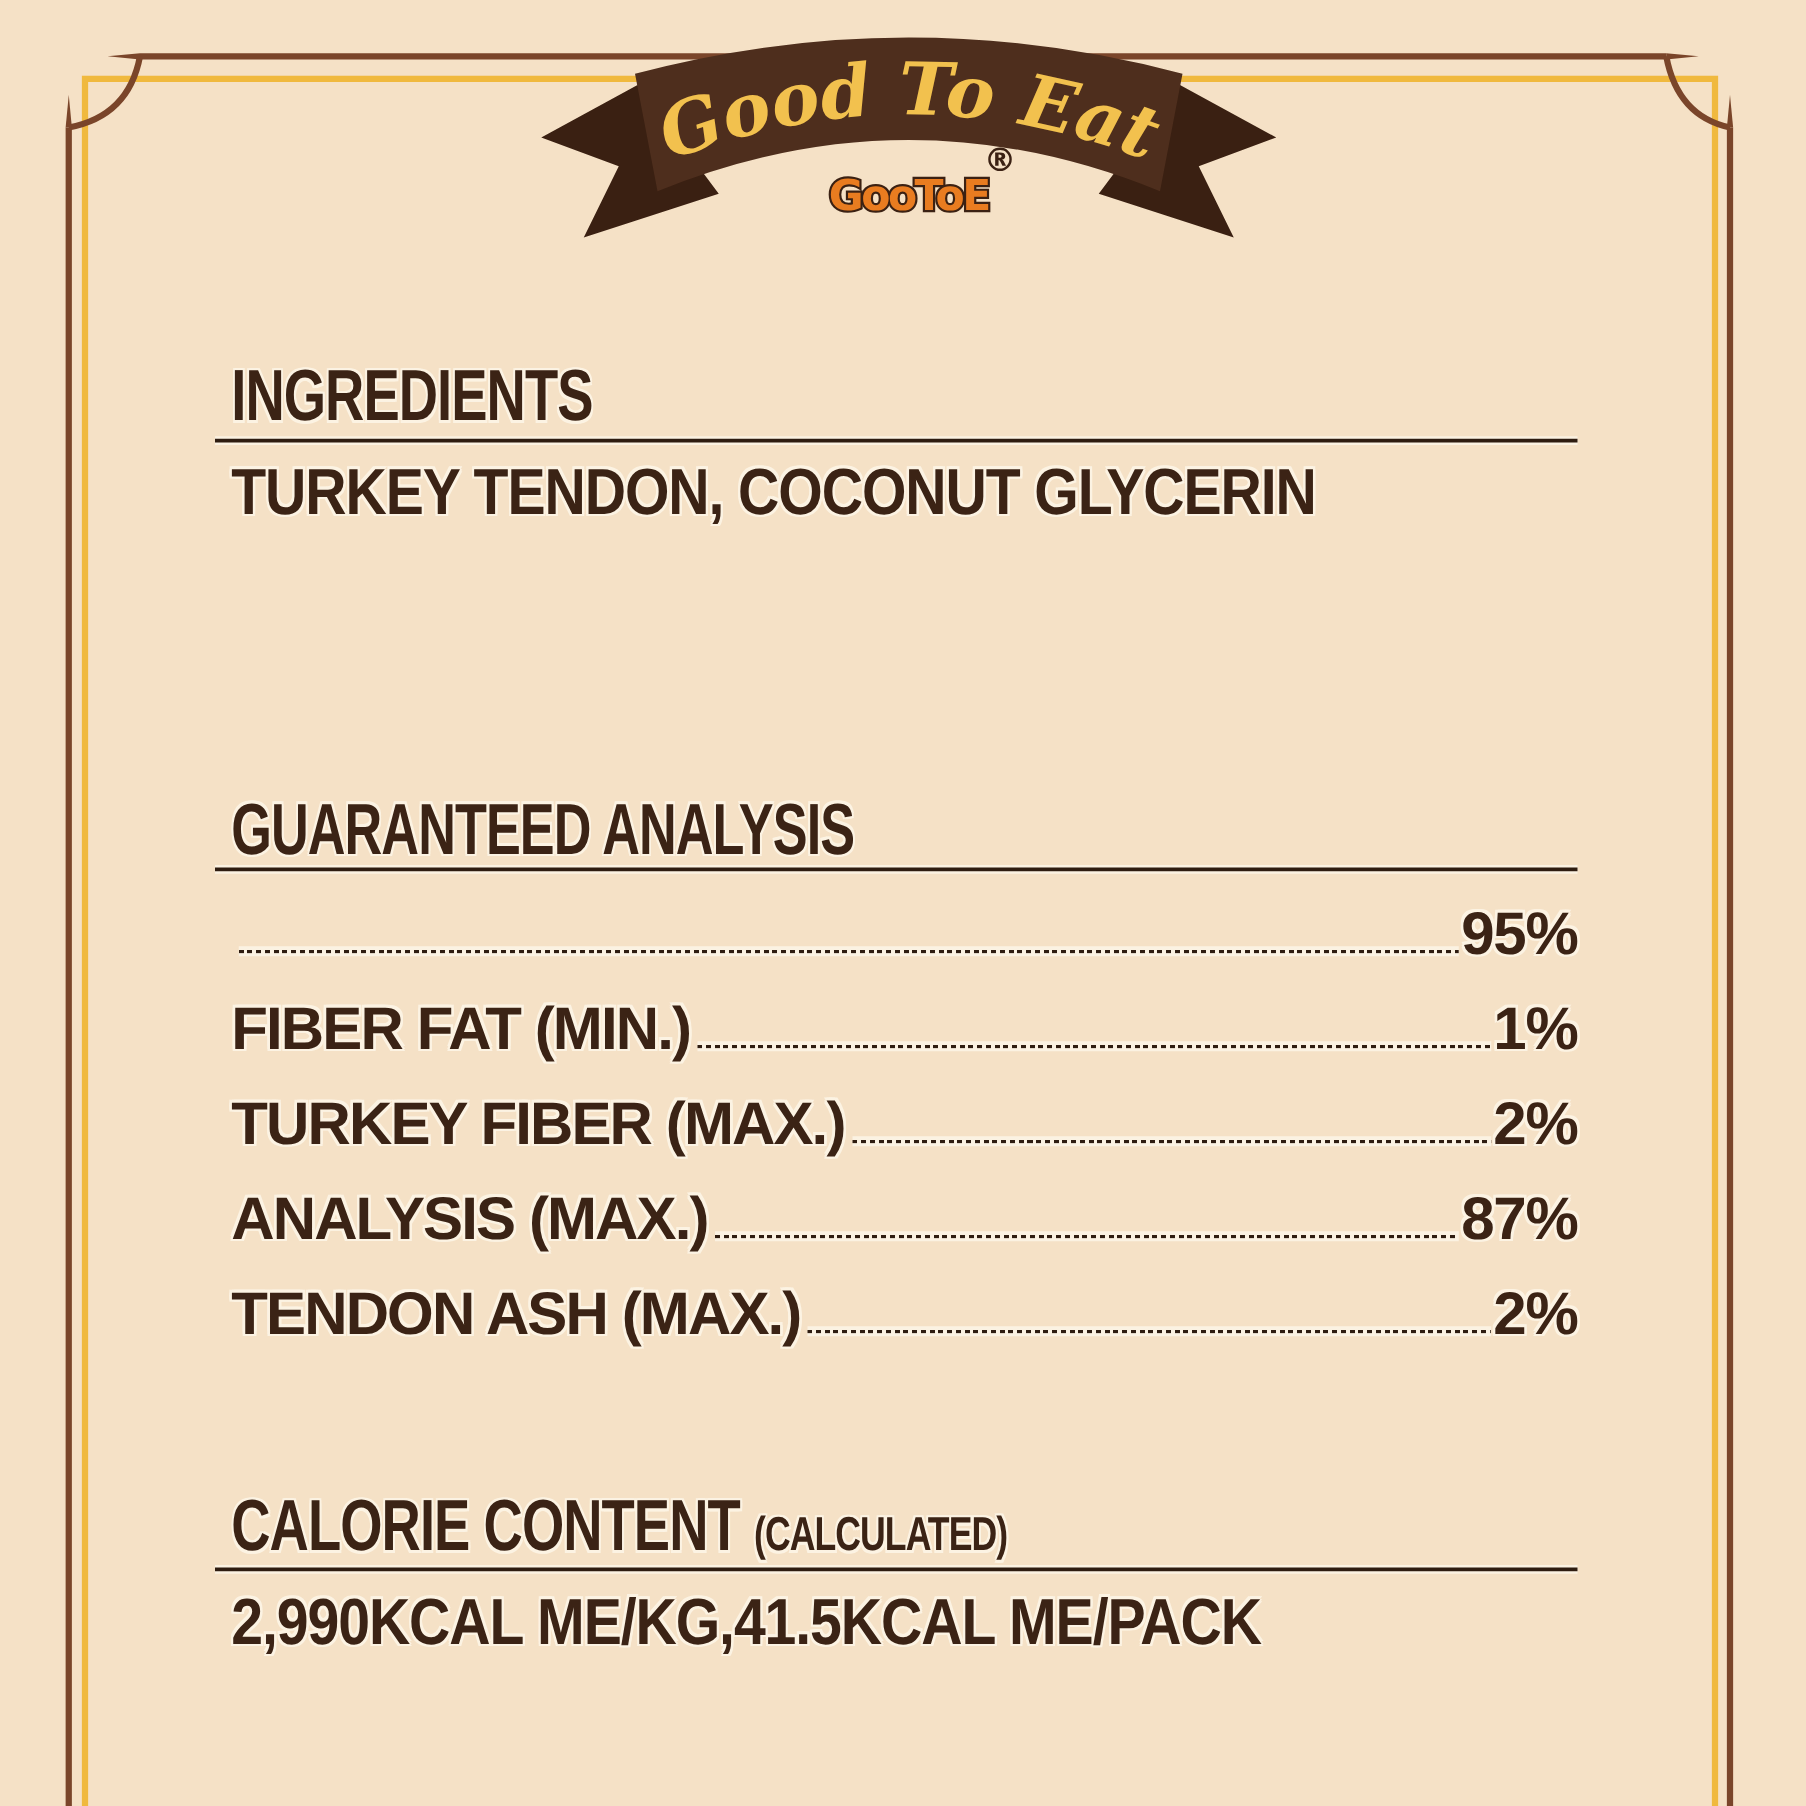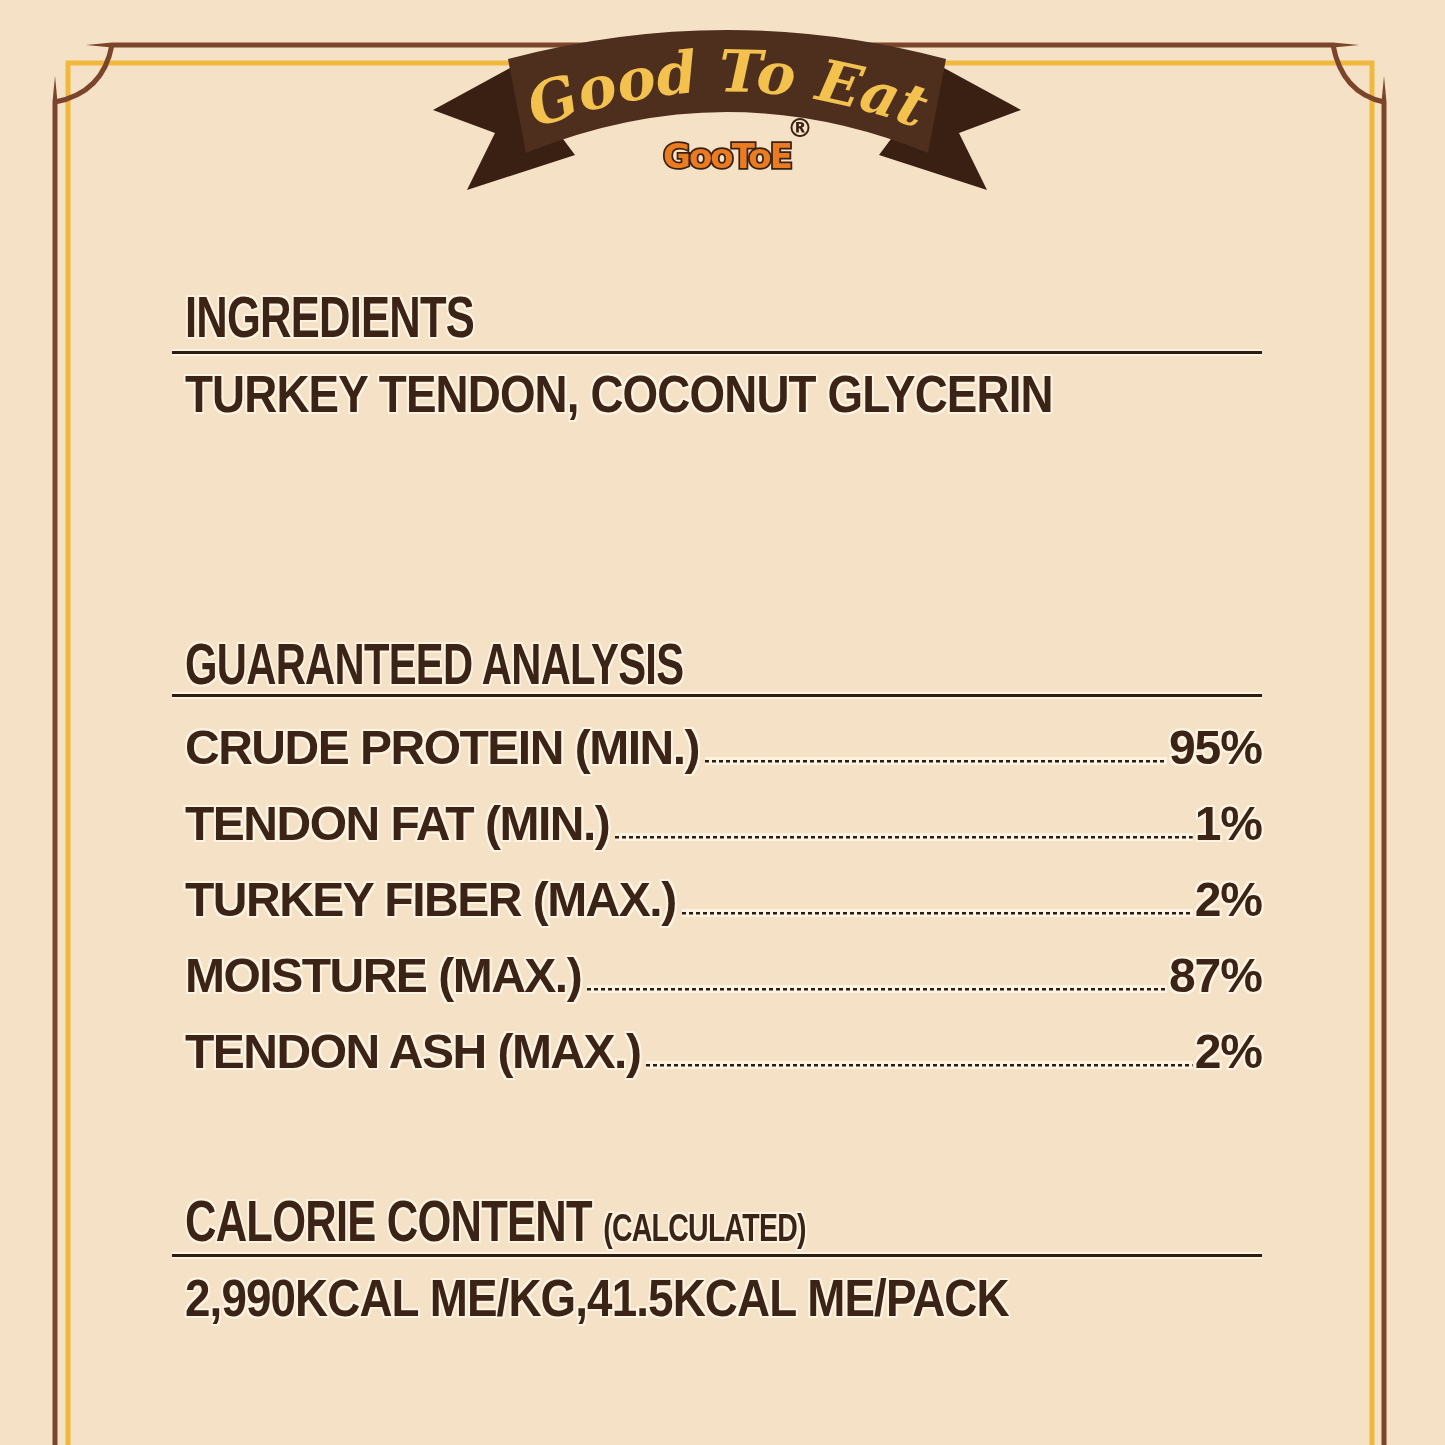--- a/index.html
+++ b/index.html
@@ -113,36 +113,35 @@
 
   <div class="heading h-ing halo">INGREDIENTS</div>
   <div class="rule r-ing"></div>
   <div class="bodyline b-ing halo">TURKEY TENDON, COCONUT GLYCERIN</div>
 
   <div class="heading h-ga halo">GUARANTEED ANALYSIS</div>
   <div class="rule r-ga"></div>
 
   <div class="rows">
     <div class="row">
-      <span class="label halo">CRUDE PROTEIN (MIN.)</span>
       <span class="leader"></span>
       <span class="value halo">95%</span>
     </div>
     <div class="row">
-      <span class="label halo">TENDON FAT (MIN.)</span>
+      <span class="label halo">FIBER FAT (MIN.)</span>
       <span class="leader"></span>
       <span class="value halo">1%</span>
     </div>
     <div class="row">
       <span class="label halo">TURKEY FIBER (MAX.)</span>
       <span class="leader"></span>
       <span class="value halo">2%</span>
     </div>
     <div class="row">
-      <span class="label halo">MOISTURE (MAX.)</span>
+      <span class="label halo">ANALYSIS (MAX.)</span>
       <span class="leader"></span>
       <span class="value halo">87%</span>
     </div>
     <div class="row">
       <span class="label halo">TENDON ASH (MAX.)</span>
       <span class="leader"></span>
       <span class="value halo">2%</span>
     </div>
   </div>
 

